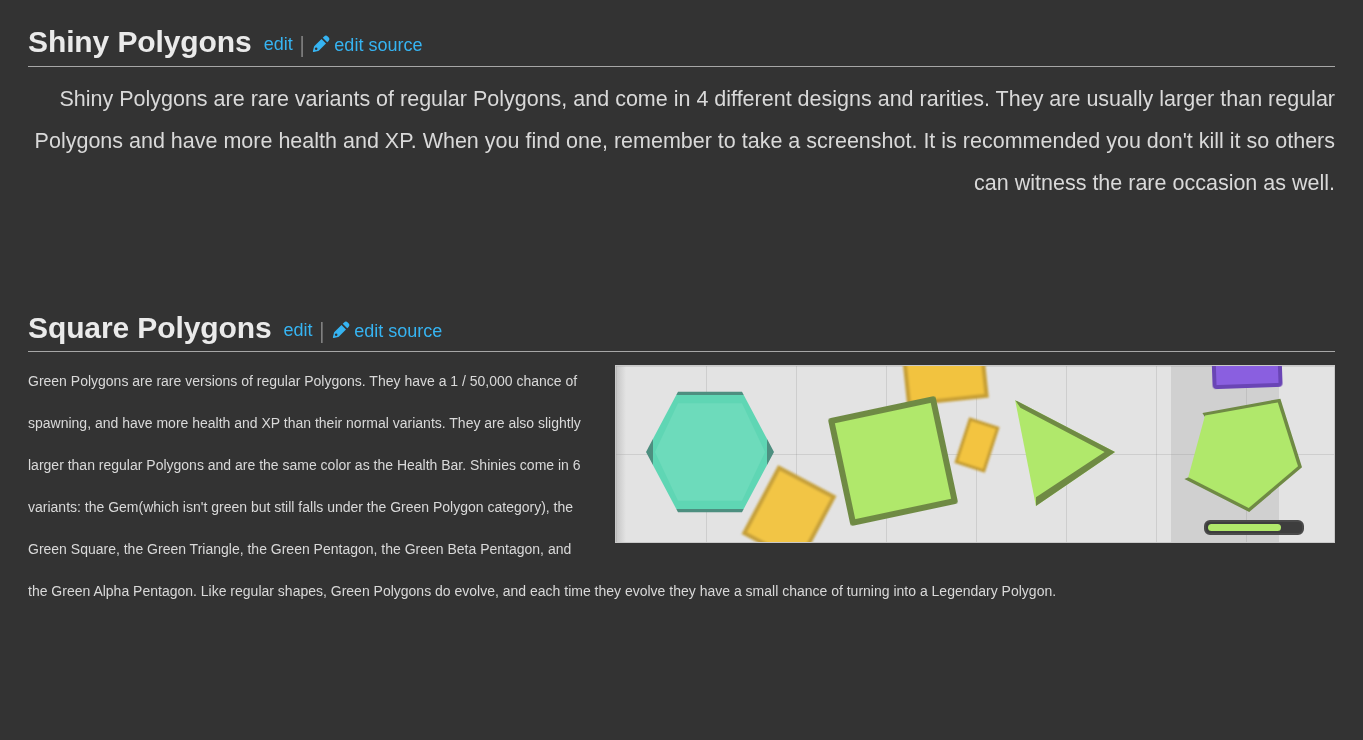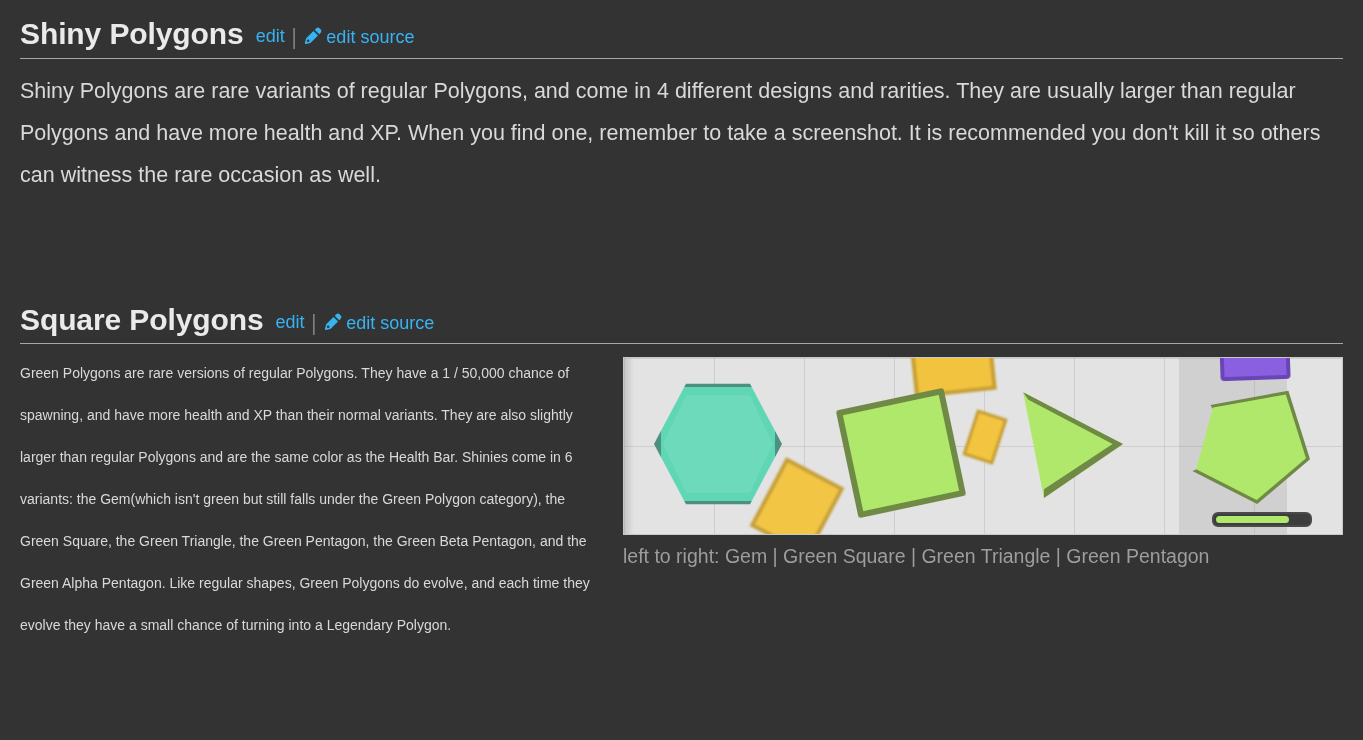--- a/index.html
+++ b/index.html
@@ -13,21 +13,21 @@
   body {
     font-family: "Liberation Sans", sans-serif;
     color: #d8d8d8;
     -webkit-font-smoothing: antialiased;
   }
 
   .page {
     position: relative;
     width: 1363px;
     height: 645px;
-    padding: 0;
+    padding: 8px;
     box-sizing: border-box;
   }
 
   
   .section-head {
     padding: 0 20px 0 20px;
     box-sizing: border-box;
   }
   .head-line {
     display: flex;
@@ -78,21 +78,21 @@
     margin: 6px 0 0 0;
   }
 
   
   .body-text {
     font-size: 21.5px;
     line-height: 42px;
     color: #d9d9d9;
     padding: 0 20px;
     box-sizing: border-box;
-    text-align: left;
+    text-align: right;
   }
 
   #sec1-body { margin-top: 11px; }
 
   .spacer-1 { height: 90px; }
 
   #sec2 { margin-top: 0px; }
 
   
   .sec2-wrap {
@@ -326,20 +326,19 @@
         <div class="shape gtriangle-edge"></div>
 
         <div class="shape purple"></div>
         <div class="shape gpent-edge"></div>
         <div class="shape gpent"></div>
 
         <div class="shape hbar">
           <div class="hbar-fill"></div>
         </div>
       </div>
-      <figcaption class="figcaption">left to right: Gem | Green Square | Green Triangle | Green Pentagon</figcaption>
     </figure>
 
     <div class="sec2-text">Green Polygons are rare versions of regular Polygons. They have a 1 / 50,000 chance of spawning, and have more health and XP than their normal variants. They are also slightly larger than regular Polygons and are the same color as the Health Bar. Shinies come in 6 variants: the Gem(which isn't green but still falls under the Green Polygon category), the Green Square, the Green Triangle, the Green Pentagon, the Green Beta Pentagon, and the Green Alpha Pentagon. Like regular shapes, Green Polygons do evolve, and each time they evolve they have a small chance of turning into a Legendary Polygon.</div>
 
   </div>
 
 </div>
 
 </body></html>

